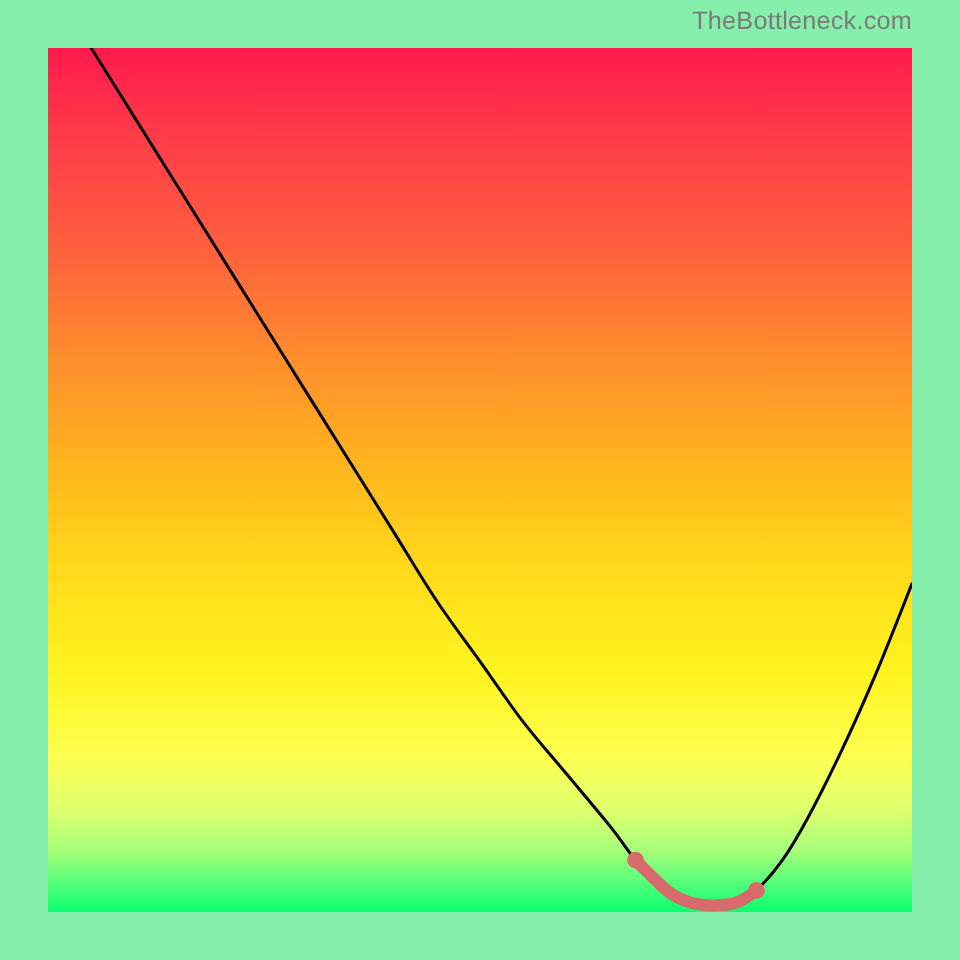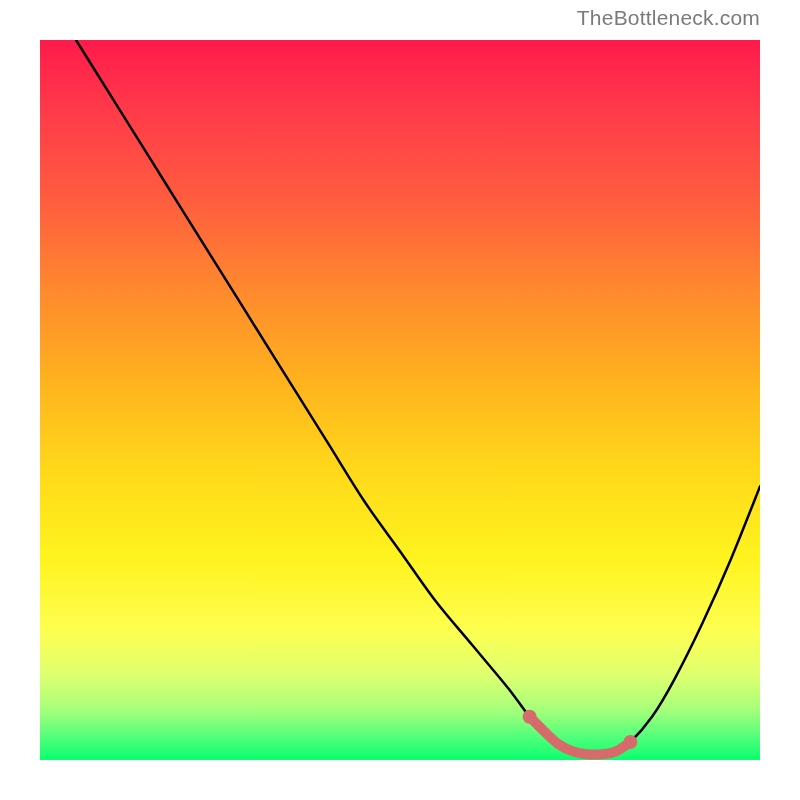--- a/index.html
+++ b/index.html
@@ -8,21 +8,21 @@
     width: 800px;
     height: 800px;
     background: #000;
     font-family: Arial, Helvetica, sans-serif;
     overflow: hidden;
   }
   .frame {
     position: relative;
     width: 800px;
     height: 800px;
-    background: #ffffff;
+    background: #86efac;
   }
   .plot-area {
     position: absolute;
     left: 40px;
     top: 40px;
     width: 720px;
     height: 720px;
     background: linear-gradient(to bottom,
       #ff1a4b 0%,
       #ff3b4a 10%,

